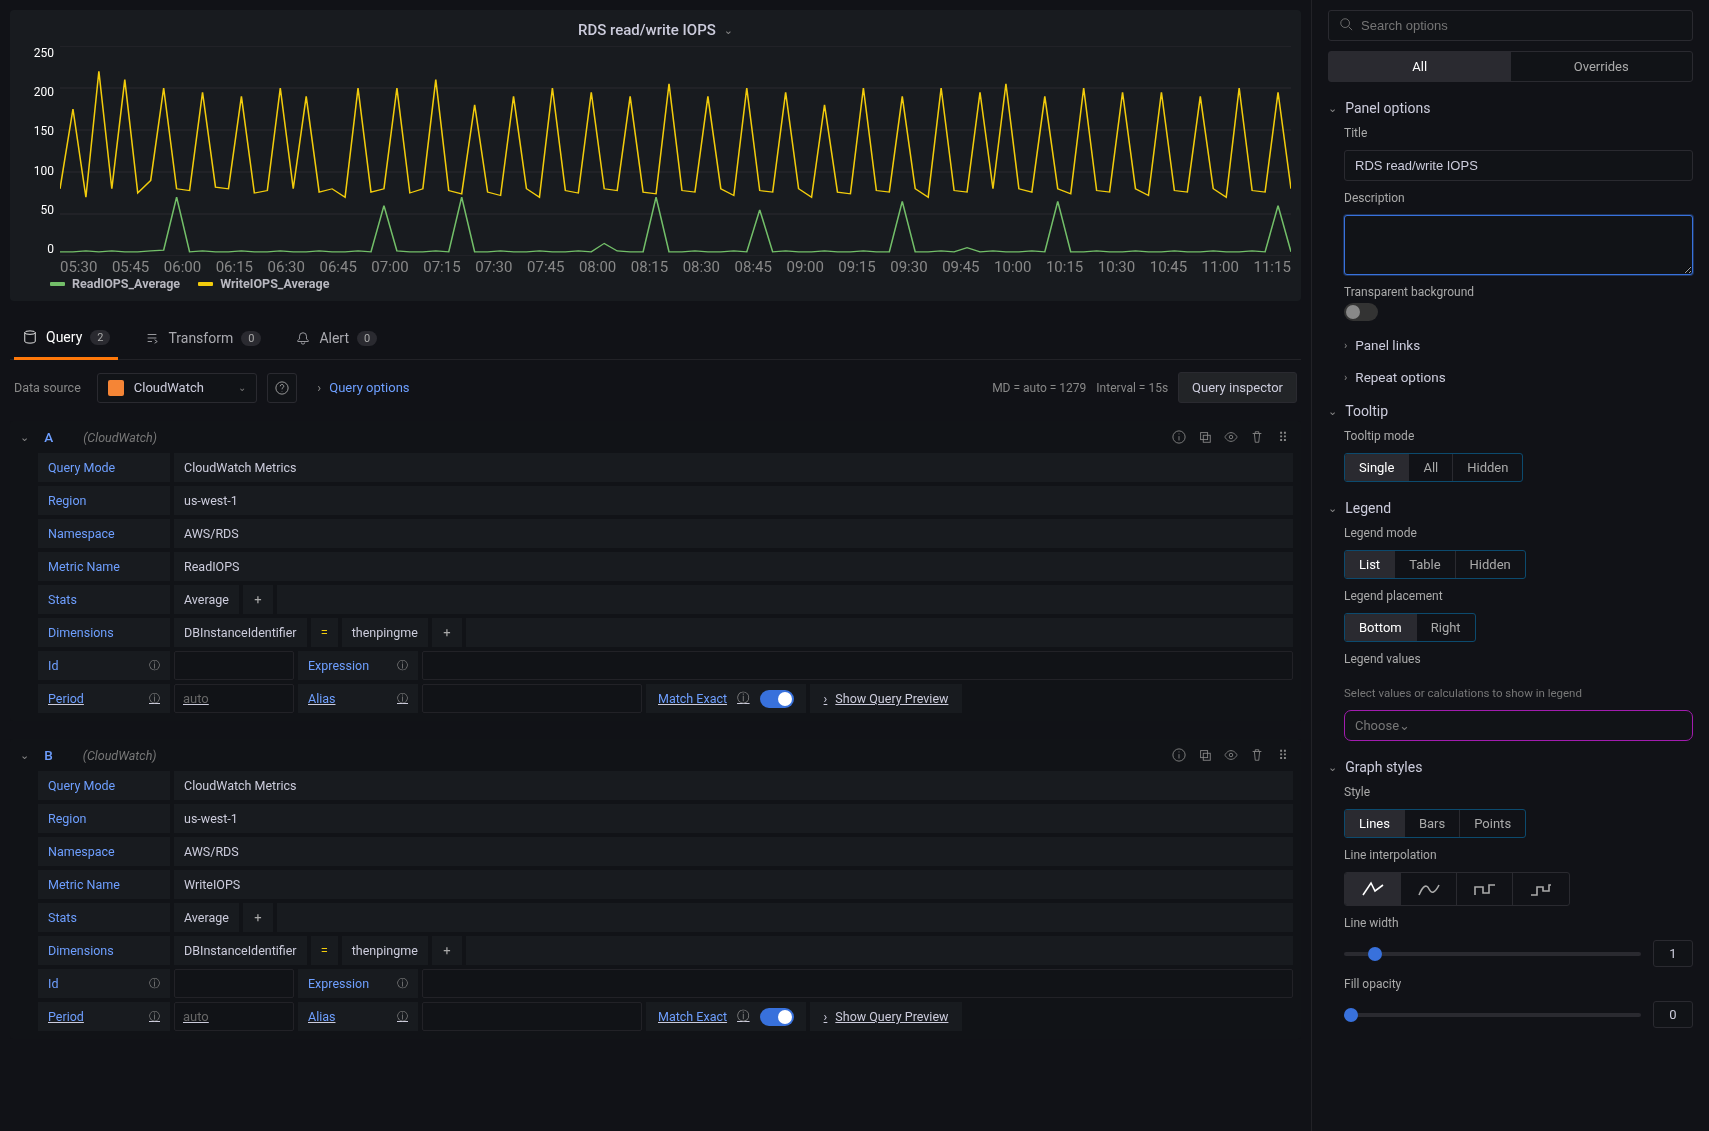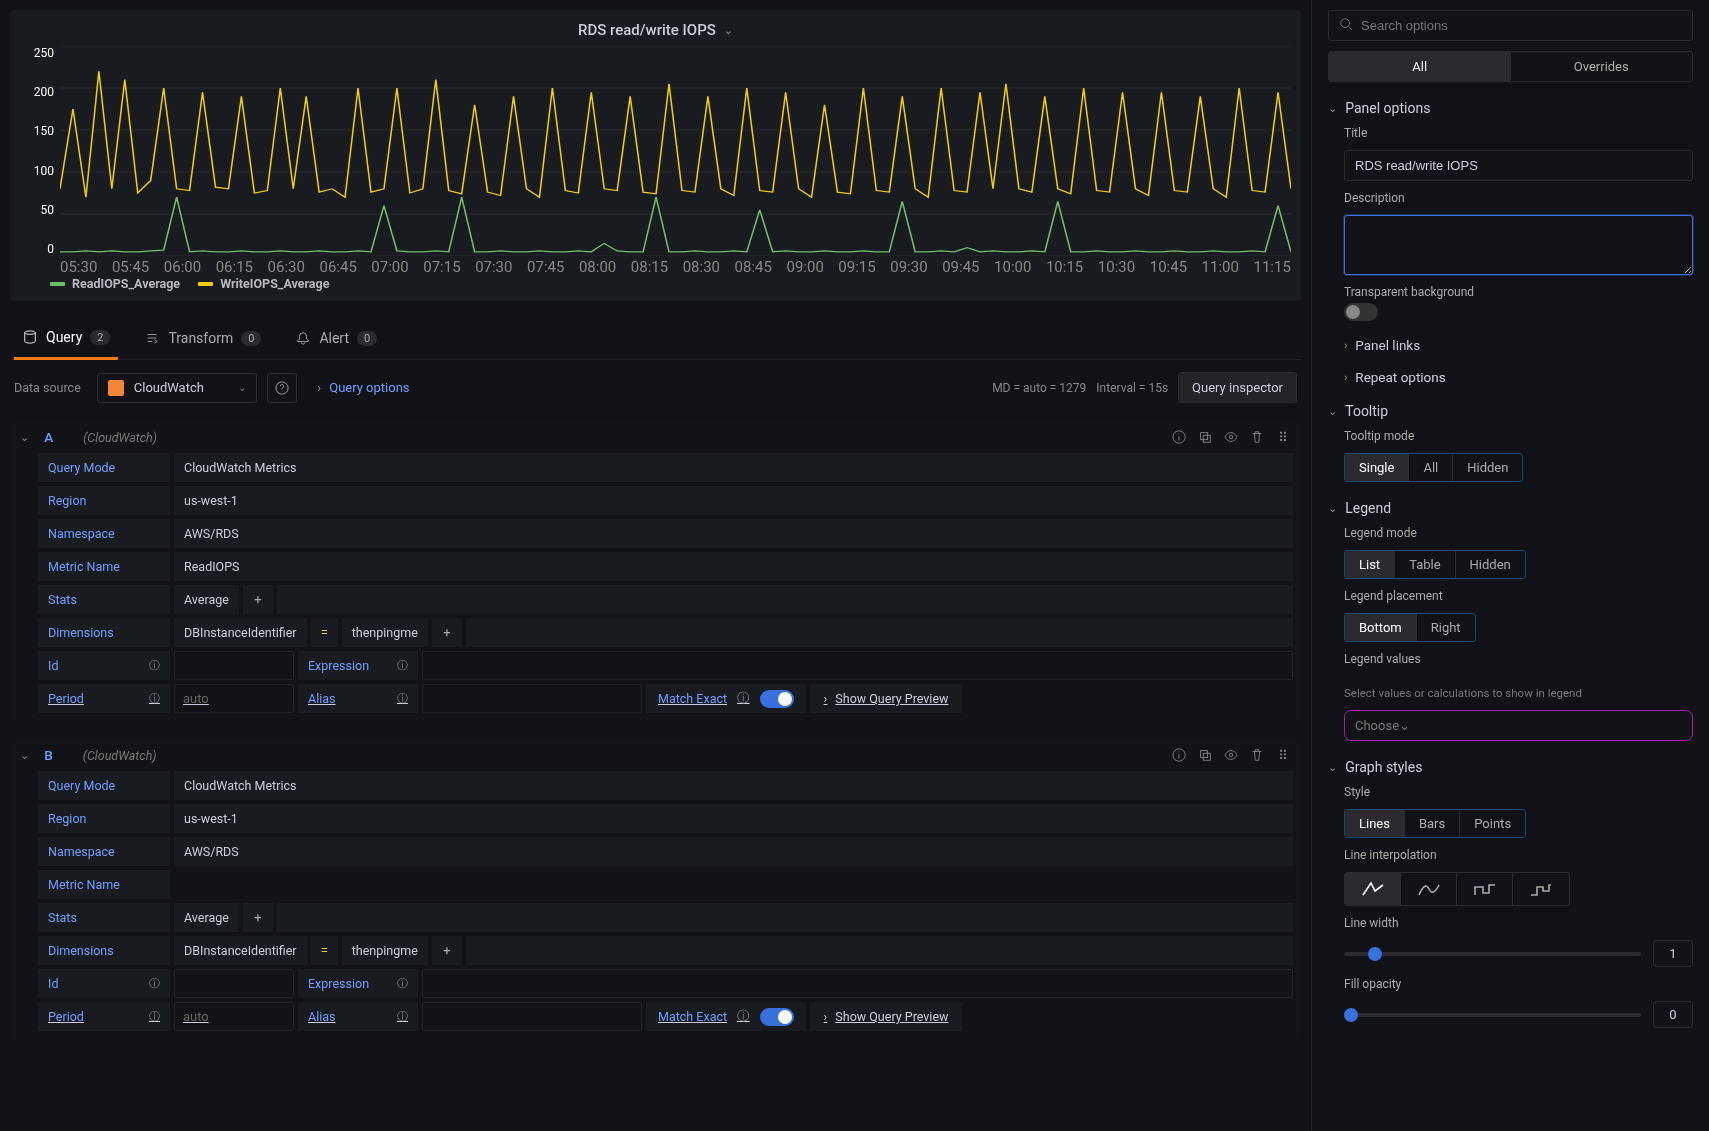--- a/index.html
+++ b/index.html
@@ -356,20 +356,21 @@
           <div class="q-row">
             <div class="q-key">Region</div>
             <div class="q-val flex">us-west-1</div>
           </div>
           <div class="q-row">
             <div class="q-key">Namespace</div>
             <div class="q-val flex">AWS/RDS</div>
           </div>
           <div class="q-row">
             <div class="q-key">Metric Name</div>
+            <div class="q-val flex">WriteIOPS</div>
           </div>
           <div class="q-row">
             <div class="q-key">Stats</div>
             <div class="q-val">Average</div>
             <div class="q-add">+</div>
             <div class="q-val flex"></div>
           </div>
           <div class="q-row">
             <div class="q-key">Dimensions</div>
             <div class="q-val">DBInstanceIdentifier</div>

